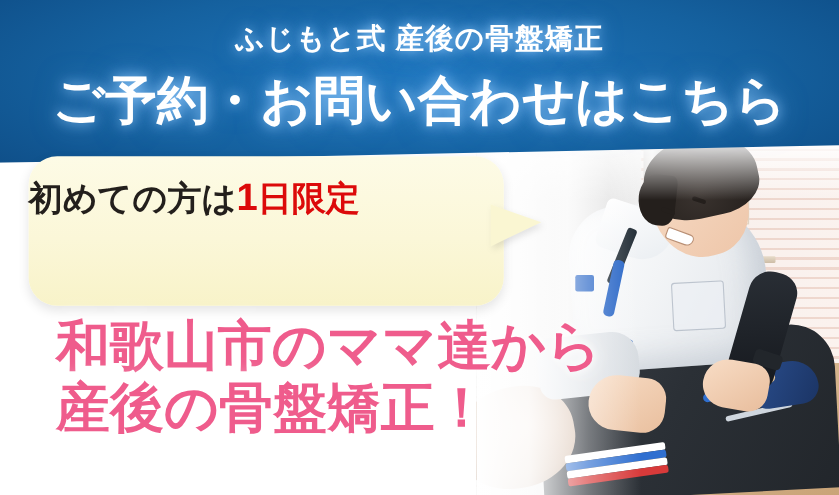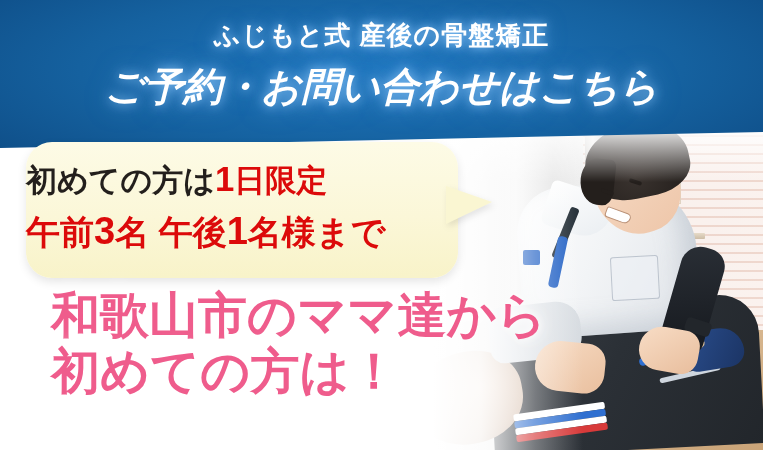--- a/index.html
+++ b/index.html
@@ -302,28 +302,27 @@
     color: #ffffff;
     text-shadow: 0 0 10px rgba(150,205,255,0.95), 0 0 20px rgba(110,180,250,0.7);
     z-index: 4;
     white-space: nowrap;
   }
   .headline {
     position: absolute;
     left: 0; top: 60px;
     width: 100%;
     text-align: center;
-    font-size: 39px;
+    font-size: 47px;
     font-weight: bold;
     letter-spacing: 0px;
     color: #ffffff;
     text-shadow: 0 0 12px rgba(150,205,255,0.95), 0 0 26px rgba(110,180,250,0.65);
     z-index: 4;
     white-space: nowrap;
-    font-style: italic;
   }
 
   
   .bubble-wrap {
     position: absolute;
     left: 26px; top: 142px;
     width: 470px; height: 136px;
     z-index: 5;
   }
   .bubble {
@@ -432,23 +431,20 @@
   <div class="headline">ご予約・お問い合わせはこちら</div>
 
   <div class="bubble-wrap">
     <div class="bubble"></div>
     <div class="bubble-tail"></div>
 
     <div class="bubble-line l1">
       <span class="t-dark">初めての方は</span><span class="t-red num-big">1</span><span class="t-red">日限定</span>
     </div>
 
-    <div class="bubble-line l2">
-      <span class="t-red">午前</span><span class="t-red num-big">3</span><span class="t-red">名 午後</span><span class="t-red num-big">1</span><span class="t-red">名様まで</span>
-    </div>
   </div>
 
   <div class="pink-block">
     <div class="pink-line">和歌山市のママ達から</div>
-    <div class="pink-line">初めての方は！</div>
+    <div class="pink-line">産後の骨盤矯正！</div>
   </div>
 
 </div>
 
 </body></html>

